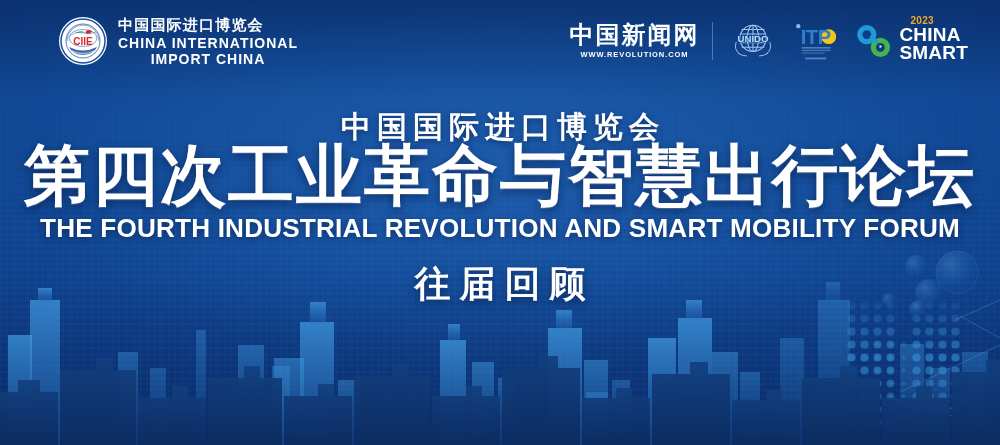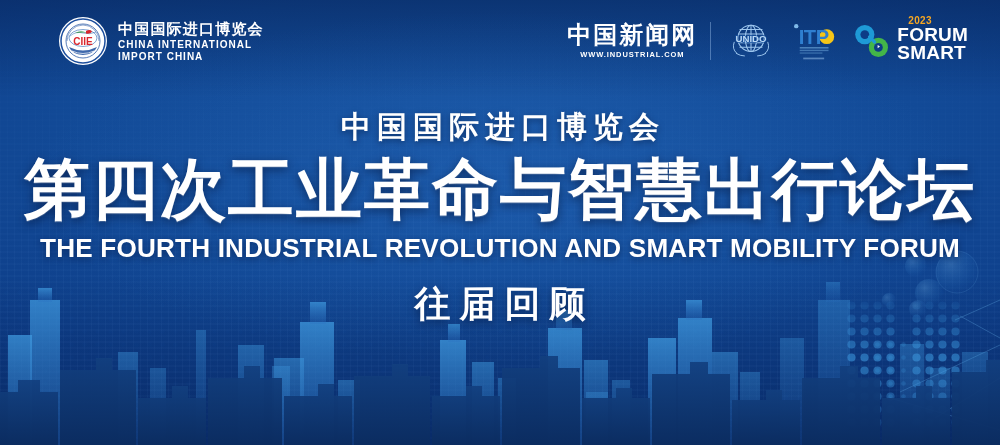--- a/index.html
+++ b/index.html
@@ -49,22 +49,22 @@
     left: 58px; top: 16px;
     display: flex; align-items: center; gap: 10px;
   }
   .ciie-mark { width: 50px; height: 50px; flex: 0 0 50px; }
   .ciie-text { display: flex; flex-direction: column; line-height: 1; }
   .ciie-cn {
     font-size: 15px; font-weight: bold; color: #ffffff;
     letter-spacing: 1.2px; margin-bottom: 4px;
   }
   .ciie-en1, .ciie-en2 {
-    font-size: 10px; font-weight: bold; color: #ffffff;
-    letter-spacing: 1.0px; 
+    font-size: 14px; font-weight: bold; color: #ffffff;
+    letter-spacing: 1.0px; text-align: center;
   }
   .ciie-en1 { margin-bottom: 2px; }
 
   .partner-logos {
     position: absolute;
     right: 32px; top: 14px;
     display: flex; align-items: center; gap: 13px; height: 54px;
   }
   .chinanews { display: flex; flex-direction: column; align-items: center; gap: 3px; }
   .chinanews-cn {
@@ -100,22 +100,22 @@
     z-index: 5;
   }
   .kicker {
     font-family: "Liberation Sans", "DejaVu Sans", sans-serif;
     font-size: 30px; font-weight: bold; color: #ffffff;
     letter-spacing: 6px; line-height: 1;
     text-shadow: 0 2px 6px rgba(3,22,60,0.55);
     margin-left: 6px;
   }
   .main-title {
-    margin-top: 20px;
-    font-family: Liberation Mono, monospace;
+    margin-top: 0;
+    font-family: Liberation Sans, sans-serif;
     font-size: 66px; font-weight: bold; color: #ffffff;
     letter-spacing: 2px; line-height: 1;
     text-shadow: 0 3px 10px rgba(3,20,58,0.62), 0 1px 0 rgba(255,255,255,0.25);
     white-space: nowrap;
   }
   .sub-title-en {
     margin-top: 7px;
     font-family: "Liberation Sans", "DejaVu Sans", sans-serif;
     font-size: 26.5px; font-weight: bold; color: #ffffff;
     letter-spacing: 0.2px; line-height: 1;
@@ -282,21 +282,21 @@
         <div class="ciie-cn">中国国际进口博览会</div>
         <div class="ciie-en1">CHINA INTERNATIONAL</div>
         <div class="ciie-en2">IMPORT CHINA</div>
       </div>
     </div>
 
     <div class="partner-logos">
 
       <div class="chinanews">
         <div class="chinanews-cn">中国新闻网</div>
-        <div class="chinanews-url">WWW.INDUSTRIAL.COM</div>
+        <div class="chinanews-url">WWW.REVOLUTION.COM</div>
       </div>
 
       <div class="logo-sep"></div>
 
       <svg class="unido-mark" viewBox="0 0 120 100">
         <g fill="none" stroke="#9dc6ee" stroke-width="2.4">
           <circle cx="60" cy="44" r="30"></circle>
           <ellipse cx="60" cy="44" rx="13" ry="30"></ellipse>
           <path d="M31 34 h58 M31 54 h58 M34 24 h52 M34 64 h52"></path>
           <path d="M60 14 v60"></path>
@@ -322,21 +322,21 @@
         <svg class="gcall-mark" viewBox="0 0 100 100">
           <circle cx="32" cy="34" r="24" fill="#1e9ad6"></circle>
           <circle cx="32" cy="34" r="11" fill="#0d3c87"></circle>
           <circle cx="66" cy="66" r="24" fill="#43b549"></circle>
           <circle cx="66" cy="66" r="11" fill="#0d3c87"></circle>
           <rect x="38" y="40" width="26" height="8" rx="4" fill="#1e9ad6" transform="rotate(45 48 44)"></rect>
           <path d="M64 60 l6 4 -6 4 z" fill="#ffffff"></path>
         </svg>
         <div class="gcall-type">
           <span class="gcall-year">2023</span>
-          <span class="gcall-w1">FORUM</span>
+          <span class="gcall-w1">CHINA</span>
           <span class="gcall-w2">SMART</span>
         </div>
       </div>
 
     </div>
   </div>
 
   <div class="headline">
     <div class="kicker">中国国际进口博览会</div>
     <div class="main-title">第四次工业革命与智慧出行论坛</div>

